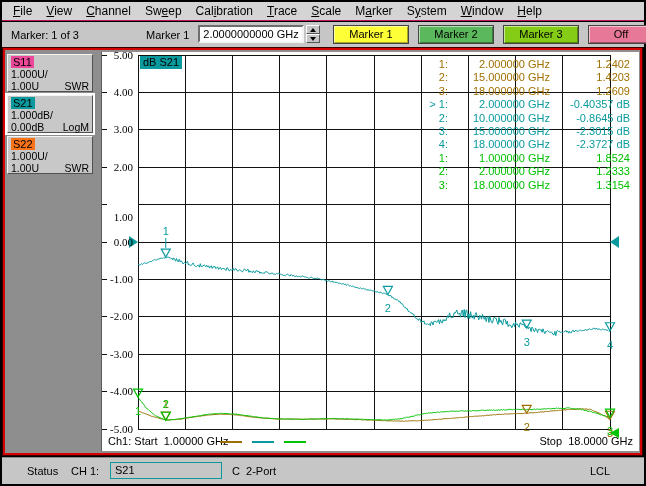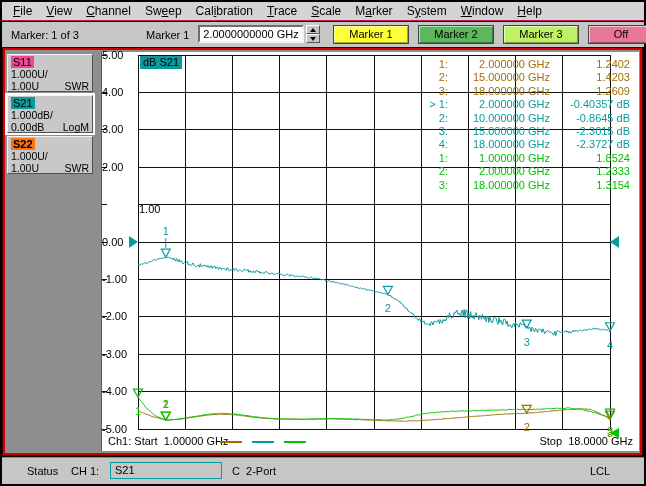--- a/index.html
+++ b/index.html
@@ -34,21 +34,21 @@
   .sidebar{position:absolute;left:2px;top:2px;width:90px;height:399px;}
   .trace-btn{position:absolute;left:0;width:86px;height:38px;background:#c8c8c8;
              border:1px solid;border-color:#f4f4f4 #505050 #505050 #f4f4f4;
              font-size:10.5px;line-height:12px;padding:1px 3px;box-sizing:border-box;}
   .trace-btn.active{box-shadow:0 0 0 2px #fdfdfd;}
   .tname{display:inline-block;padding:0 2px;font-size:11px;}
   .tline3 .fmt{float:right;}
   
   .plot{position:absolute;left:96px;top:2px;width:537px;height:399px;background:#fff;
         border-left:1px solid #5a5a5a;box-sizing:content-box;}
-  .ytick{position:absolute;left:0;width:31px;font-size:11px;line-height:13px;}
+  .ytick{position:absolute;left:0;width:31px;text-align:right;font-size:11px;line-height:13px;font-family:Liberation Serif, serif;}
   .chip{position:absolute;left:38px;top:4px;font-size:11px;line-height:13px;padding:0 3px;}
   .svgwrap{position:absolute;left:0;top:0;width:537px;height:399px;}
   .readout{position:absolute;left:310px;top:6px;}
   .ro-row{display:flex;height:13.4px;font-size:11px;line-height:13px;white-space:pre;}
   .ro-idx{width:36px;text-align:right;}
   .ro-frq{width:102px;text-align:right;}
   .ro-val{width:80px;text-align:right;}
   .start-label{position:absolute;left:6px;top:383px;font-size:11px;white-space:pre;}
   .stop-label{position:absolute;right:6px;top:383px;font-size:11px;white-space:pre;}
   .legend{position:absolute;left:118px;top:389px;display:flex;gap:10px;}
@@ -90,30 +90,30 @@
       <button class="spin-btn">
           <span class="arr-up"></span>
         </button>
       <button class="spin-btn">
           <span class="arr-dn"></span>
         </button>
     </div>
     <div class="marker-buttons">
         <div class="mk-btn" style="background: rgb(255, 255, 56);">Marker 1</div>
         <div class="mk-btn" style="background: rgb(92, 184, 92);">Marker 2</div>
-        <div class="mk-btn" style="background: #bef264;">Marker 3</div>
+        <div class="mk-btn" style="background: #84cc16;">Marker 3</div>
         <div class="mk-btn" style="background: rgb(232, 120, 152);">Off</div>
       </div>
   </div>
 
   <div class="channel">
     <div class="sidebar">
         <div class="trace-btn" style="top: 2px;"><span class="tname" style="background: #ec4899;">S11</span><div class="tline2">1.000U/</div><div class="tline3">1.00U<span class="fmt">SWR</span></div></div>
         <div class="trace-btn active" style="top: 43px;"><span class="tname" style="background: rgb(10, 154, 158);">S21</span><div class="tline2">1.000dB/</div><div class="tline3">0.00dB<span class="fmt">LogM</span></div></div>
-        <div class="trace-btn" style="top: 84px;"><span class="tname" style="background: #f97316; font-weight: bold;">S22</span><div class="tline2">1.000U/</div><div class="tline3">1.00U<span class="fmt">SWR</span></div></div>
+        <div class="trace-btn" style="top: 84px;"><span class="tname" style="background: #f97316;">S22</span><div class="tline2">1.000U/</div><div class="tline3">1.00U<span class="fmt">SWR</span></div></div>
       </div>
 
     <div class="plot">
       <div class="svgwrap">
         <svg id="chart-svg" width="537" height="399" viewBox="0 0 537 399">
             <g stroke="#111" stroke-width="1" shape-rendering="crispEdges">
               <line x1="36" y1="3" x2="36" y2="377"></line>
               <line x1="83.2" y1="3" x2="83.2" y2="377"></line>
               <line x1="130.4" y1="3" x2="130.4" y2="377"></line>
               <line x1="177.6" y1="3" x2="177.6" y2="377"></line>
@@ -194,21 +194,21 @@
             <polygon points="27,184 27,196 36,190" fill="#0a9a9e"></polygon>
             <polygon points="517,184 517,196 508,190" fill="#0a9a9e"></polygon>
             <polygon points="517,376 517,386 508,381" fill="#00c400"></polygon>
           </svg>
       </div>
       <div id="yticks">
           <span class="ytick" style="top: -3.5px;">5.00</span>
           <span class="ytick" style="top: 33.9px;">4.00</span>
           <span class="ytick" style="top: 71.3px;">3.00</span>
           <span class="ytick" style="top: 108.7px;">2.00</span>
-          <span class="ytick" style="top: 151px; padding-left: 37px;">1.00</span>
+          <span class="ytick" style="top: 159px;">1.00</span>
           <span class="ytick" style="top: 183.5px;">0.00</span>
           <span class="ytick" style="top: 220.9px;">-1.00</span>
           <span class="ytick" style="top: 258.3px;">-2.00</span>
           <span class="ytick" style="top: 295.7px;">-3.00</span>
           <span class="ytick" style="top: 333.1px;">-4.00</span>
           <span class="ytick" style="top: 370.5px;">-5.00</span>
         </div>
       <span class="chip" style="background: rgb(10, 154, 158);">dB S21</span>
       <div class="readout" id="readout">
           <div class="ro-row" style="color: rgb(160, 112, 0);"><span class="ro-idx">1:</span><span class="ro-frq">2.000000 GHz</span><span class="ro-val">1.2402</span></div>

